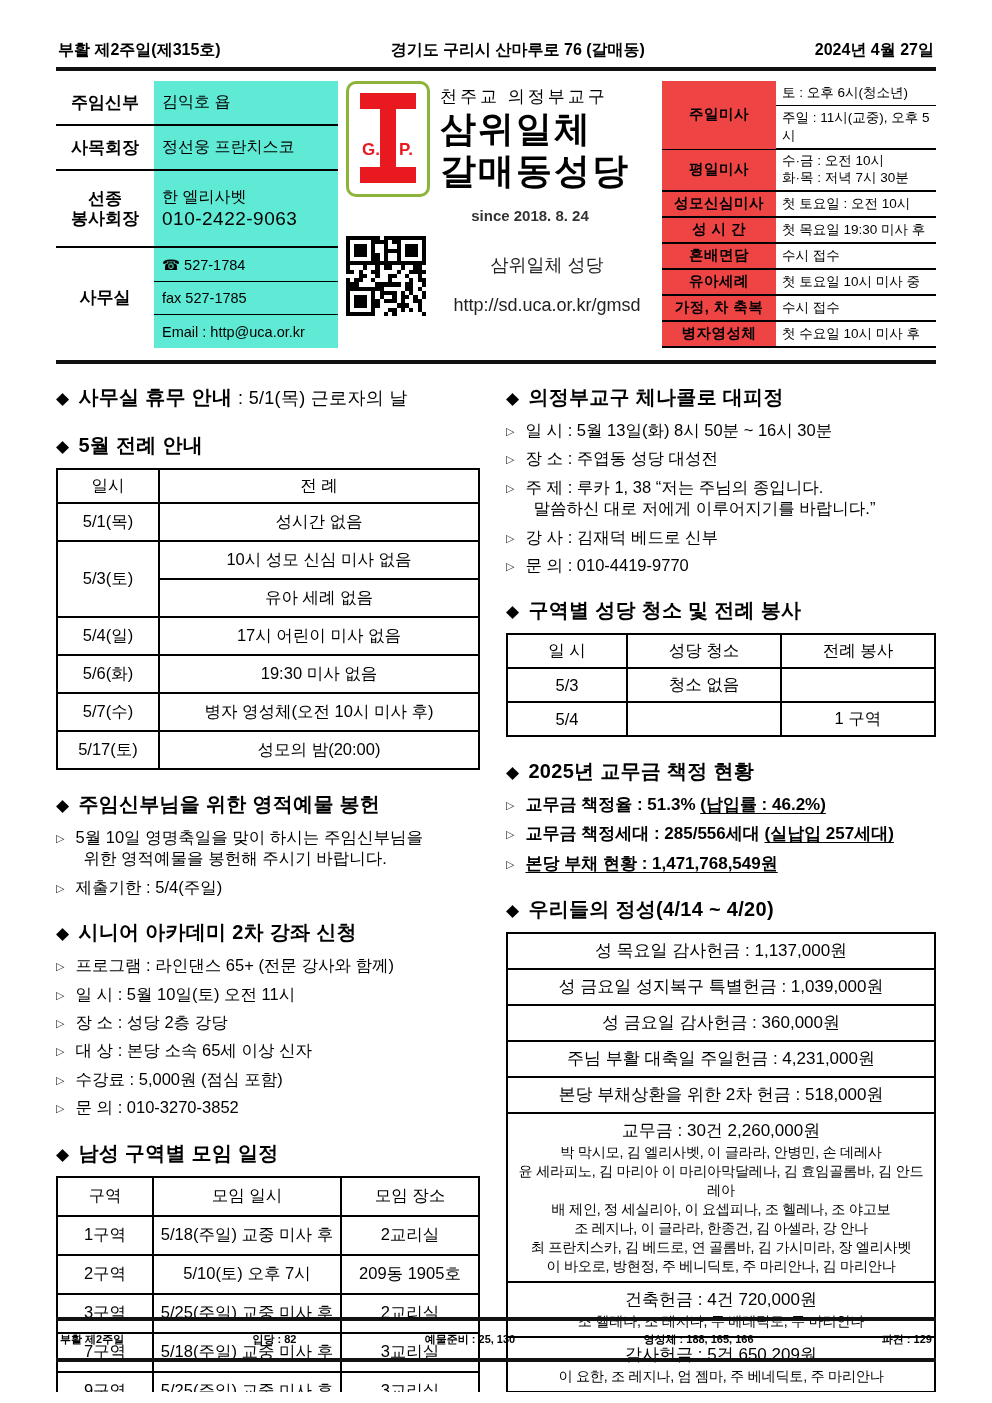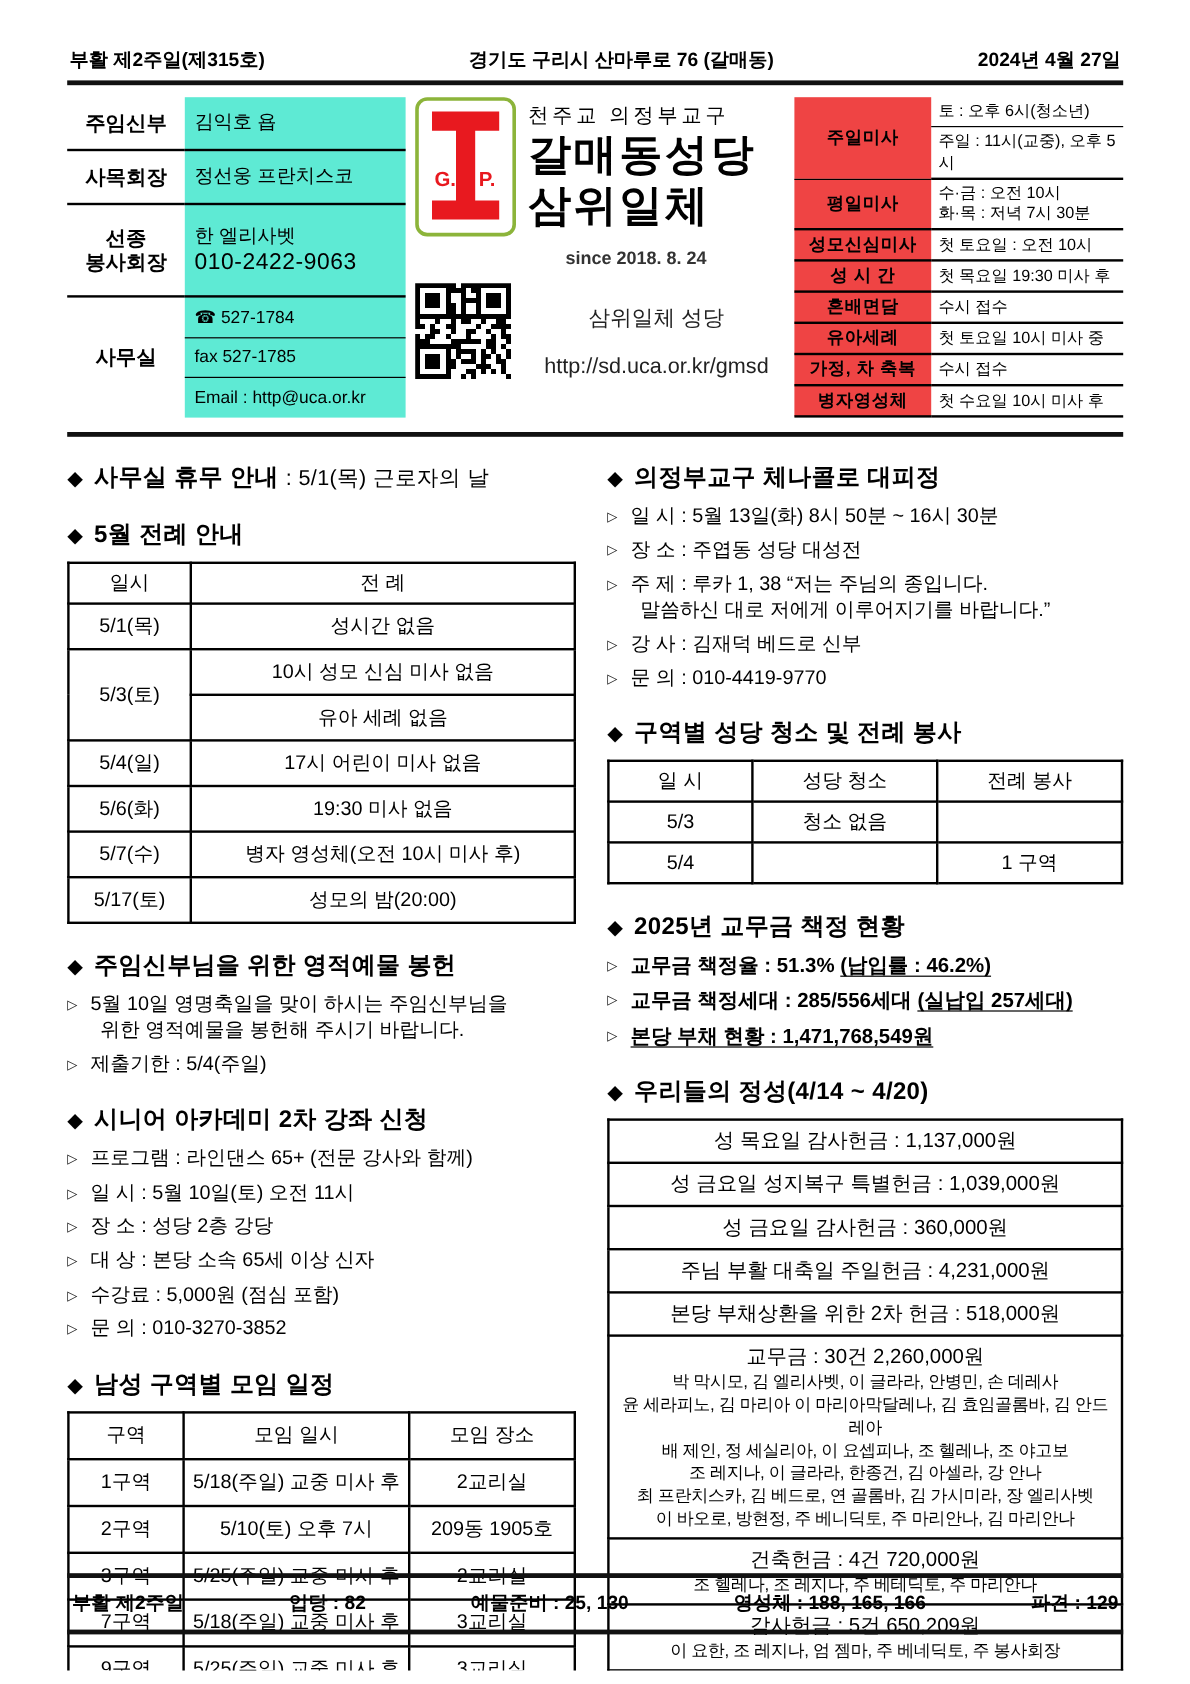--- a/index.html
+++ b/index.html
@@ -73,21 +73,21 @@
   .u { text-decoration:underline; text-underline-offset:3px; }
   
   .dev-table td { padding:3px 6px; }
   .dev-table .amt { font-size:17px; height:24px; }
   .dev-table .head-line { font-size:17px; margin-bottom:1px; }
   .dev-table .name-line { font-size:14.2px; line-height:1.34; letter-spacing:-0.3px; }
   
   .footer { position:absolute; left:56px; right:56px; bottom:30px;
     border-top:4px solid #111; border-bottom:4px solid #111;
     display:flex; justify-content:space-between; align-items:center;
-    padding:11px 4px; font-weight:bold; font-size:16px; }
+    padding:11px 4px; font-weight:bold; font-size:11px; }
 </style>
 </head>
 <body>
 
 <div class="page">
 
   <div class="masthead">
     <span>부활 제2주일(제315호)</span>
     <span>경기도 구리시 산마루로 76 (갈매동)</span>
     <span>2024년 4월 27일</span>
@@ -136,22 +136,22 @@
         <div class="logo-box">
           <svg viewBox="0 0 72 104" xmlns="http://www.w3.org/2000/svg">
             <path d="M8 6 H64 V22 H44 V80 H64 V96 H8 V80 H28 V22 H8 Z" fill="#e8191f"></path>
             <text x="10" y="68" font-size="17" font-weight="bold" fill="#e8191f" font-family="Liberation Sans, sans-serif">G.</text>
             <text x="47" y="68" font-size="17" font-weight="bold" fill="#e8191f" font-family="Liberation Sans, sans-serif">P.</text>
           </svg>
         </div>
         <div class="center-titles">
           <div class="diocese">천주교 의정부교구</div>
           <div class="big-title">
+            <div>삼위일체</div>
             <div>갈매동성당</div>
-            <div>삼위일체</div>
           </div>
         </div>
       </div>
       <div class="since">since 2018. 8. 24</div>
       <div class="center-bottom">
         <div class="qr" style="width:80px;height:80px;">
             <svg viewBox="0 0 19 19" shape-rendering="crispEdges" xmlns="http://www.w3.org/2000/svg">
               <g fill="#000">
                 <rect x="7" y="0" width="1" height="1"></rect>
                 <rect x="9" y="0" width="1" height="1"></rect>
@@ -565,21 +565,21 @@
           </tr>
           <tr>
             <td>
               <div class="head-line">건축헌금 : 4건  720,000원</div>
               <div class="name-line">조 헬레나, 조 레지나, 주 베테딕토, 주 마리안나</div>
             </td>
           </tr>
           <tr>
             <td>
               <div class="head-line">감사헌금 : 5건  650,209원</div>
-              <div class="name-line">이 요한, 조 레지나, 엄 젬마, 주 베네딕토, 주 봉사회장</div>
+              <div class="name-line">이 요한, 조 레지나, 엄 젬마, 주 베네딕토, 주 마리안나</div>
             </td>
           </tr>
         </tbody>
           </table>
       </div>
 
     </div>
   </div>
 
   <div class="footer">

